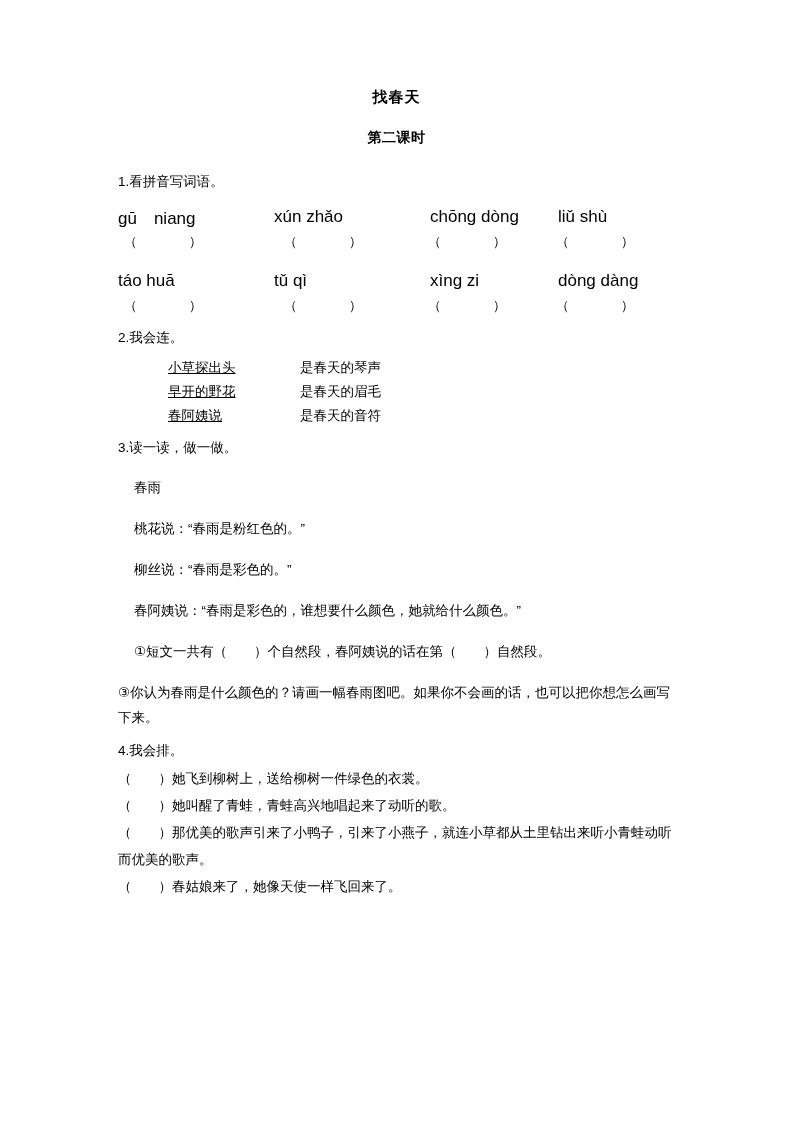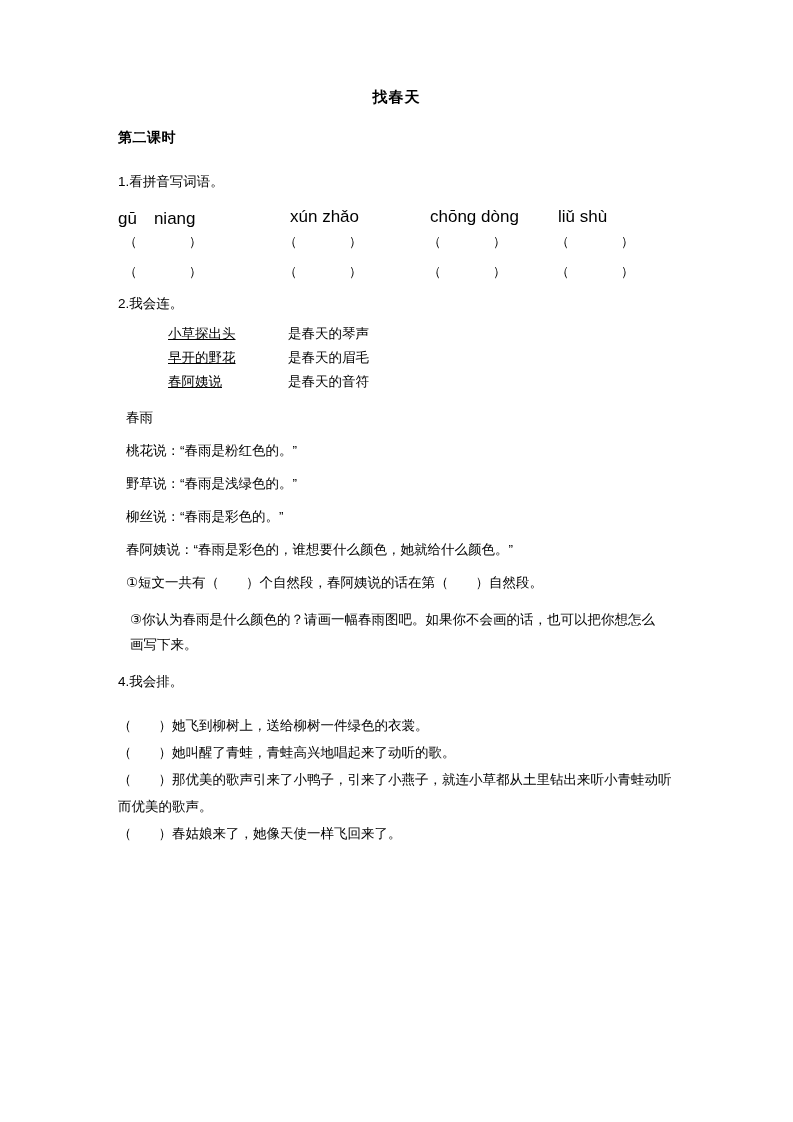--- a/index.html
+++ b/index.html
@@ -23,21 +23,21 @@
     position: relative;
   }
   .title {
     text-align: center;
     font-size: 15px;
     font-weight: bold;
     letter-spacing: 1px;
     margin: 0 0 22px 0;
   }
   .subtitle {
-    text-align: left;
+    text-align: center;
     font-size: 14px;
     font-weight: bold;
     letter-spacing: 0.5px;
     margin: 0 0 24px 0;
   }
   .q-line {
     font-size: 13.5px;
     line-height: 22px;
     margin: 0 0 10px 0;
   }
@@ -52,21 +52,21 @@
     height: 24px;
     font-size: 13px;
     margin-top: 2px;
     margin-bottom: 6px;
   }
   .cell {
     position: absolute;
     white-space: pre;
   }
   .c0 { left: 0px; }
-  .c1 { left: 172px; }
+  .c1 { left: 156px; }
   .c2 { left: 312px; }
   .c3 { left: 440px; }
   .bc0 { left: 6px; }
   .bc1 { left: 166px; }
   .bc2 { left: 310px; }
   .bc3 { left: 438px; }
   .match-block {
     margin: 6px 0 6px 0;
     position: relative;
   }
@@ -75,44 +75,44 @@
     height: 24px;
     font-size: 13.5px;
   }
   .match-left {
     position: absolute;
     left: 50px;
     text-decoration: underline;
   }
   .match-right {
     position: absolute;
-    left: 170px;
+    left: 182px;
   }
   .body-line {
     font-size: 13.5px;
     line-height: 25px;
-    margin: 8px;
+    margin: 16px;
   }
   .para {
     font-size: 13.5px;
     line-height: 25px;
-    margin: 12px;
+    margin: 0;
   }
   .u-blank {
     display: inline-block;
     width: 42px;
     border-bottom: 1px solid #000;
     height: 13px;
     margin: 0 2px;
     vertical-align: baseline;
   }
   .sec-head {
     font-size: 13.5px;
     line-height: 25px;
-    margin: 8px 0 18px 0;
+    margin: 8px 0 2px 0;
   }
   .list-line {
     font-size: 13.5px;
     line-height: 27px;
     margin: 0;
   }
   .brk { letter-spacing: 0px; }
 </style>
 </head>
 <body>
@@ -130,20 +130,26 @@
     <span class="cell c2">chōng dòng</span>
     <span class="cell c3">liǔ shù</span>
   </div>
   <div class="bracket-row">
     <span class="cell bc0 brk">（　　　　）</span>
     <span class="cell bc1 brk">（　　　　）</span>
     <span class="cell bc2 brk">（　　　　）</span>
     <span class="cell bc3 brk">（　　　　）</span>
   </div>
 
+  <div class="pinyin-row">
+    <span class="cell c0">táo huā</span>
+    <span class="cell c1">tǔ qì</span>
+    <span class="cell c2">xìng zi</span>
+    <span class="cell c3">dòng dàng</span>
+  </div>
   <div class="bracket-row">
     <span class="cell bc0 brk">（　　　　）</span>
     <span class="cell bc1 brk">（　　　　）</span>
     <span class="cell bc2 brk">（　　　　）</span>
     <span class="cell bc3 brk">（　　　　）</span>
   </div>
 
   <div class="q-line">2.我会连。</div>
 
   <div class="match-block">
@@ -154,24 +160,24 @@
     <div class="match-row">
       <span class="match-left">早开的野花</span>
       <span class="match-right">是春天的眉毛</span>
     </div>
     <div class="match-row">
       <span class="match-left">春阿姨说</span>
       <span class="match-right">是春天的音符</span>
     </div>
   </div>
 
+  <div class="q-line">3.读一读，做一做。</div>
 
   <div class="body-line">春雨</div>
   <div class="body-line">桃花说：“春雨是粉红色的。”</div>
-  <div class="body-line">野草说：“春雨是浅绿色的。”</div>
   <div class="body-line">柳丝说：“春雨是彩色的。”</div>
   <div class="body-line">春阿姨说：“春雨是彩色的，谁想要什么颜色，她就给什么颜色。”</div>
 
   <div class="body-line">①短文一共有（　　）个自然段，春阿姨说的话在第（　　）自然段。</div>
   <div class="para">③你认为春雨是什么颜色的？请画一幅春雨图吧。如果你不会画的话，也可以把你想怎么画写下来。</div>
 
   <div class="sec-head">4.我会排。</div>
 
   <div class="list-line">（　　）她飞到柳树上，送给柳树一件绿色的衣裳。</div>
   <div class="list-line">（　　）她叫醒了青蛙，青蛙高兴地唱起来了动听的歌。</div>

